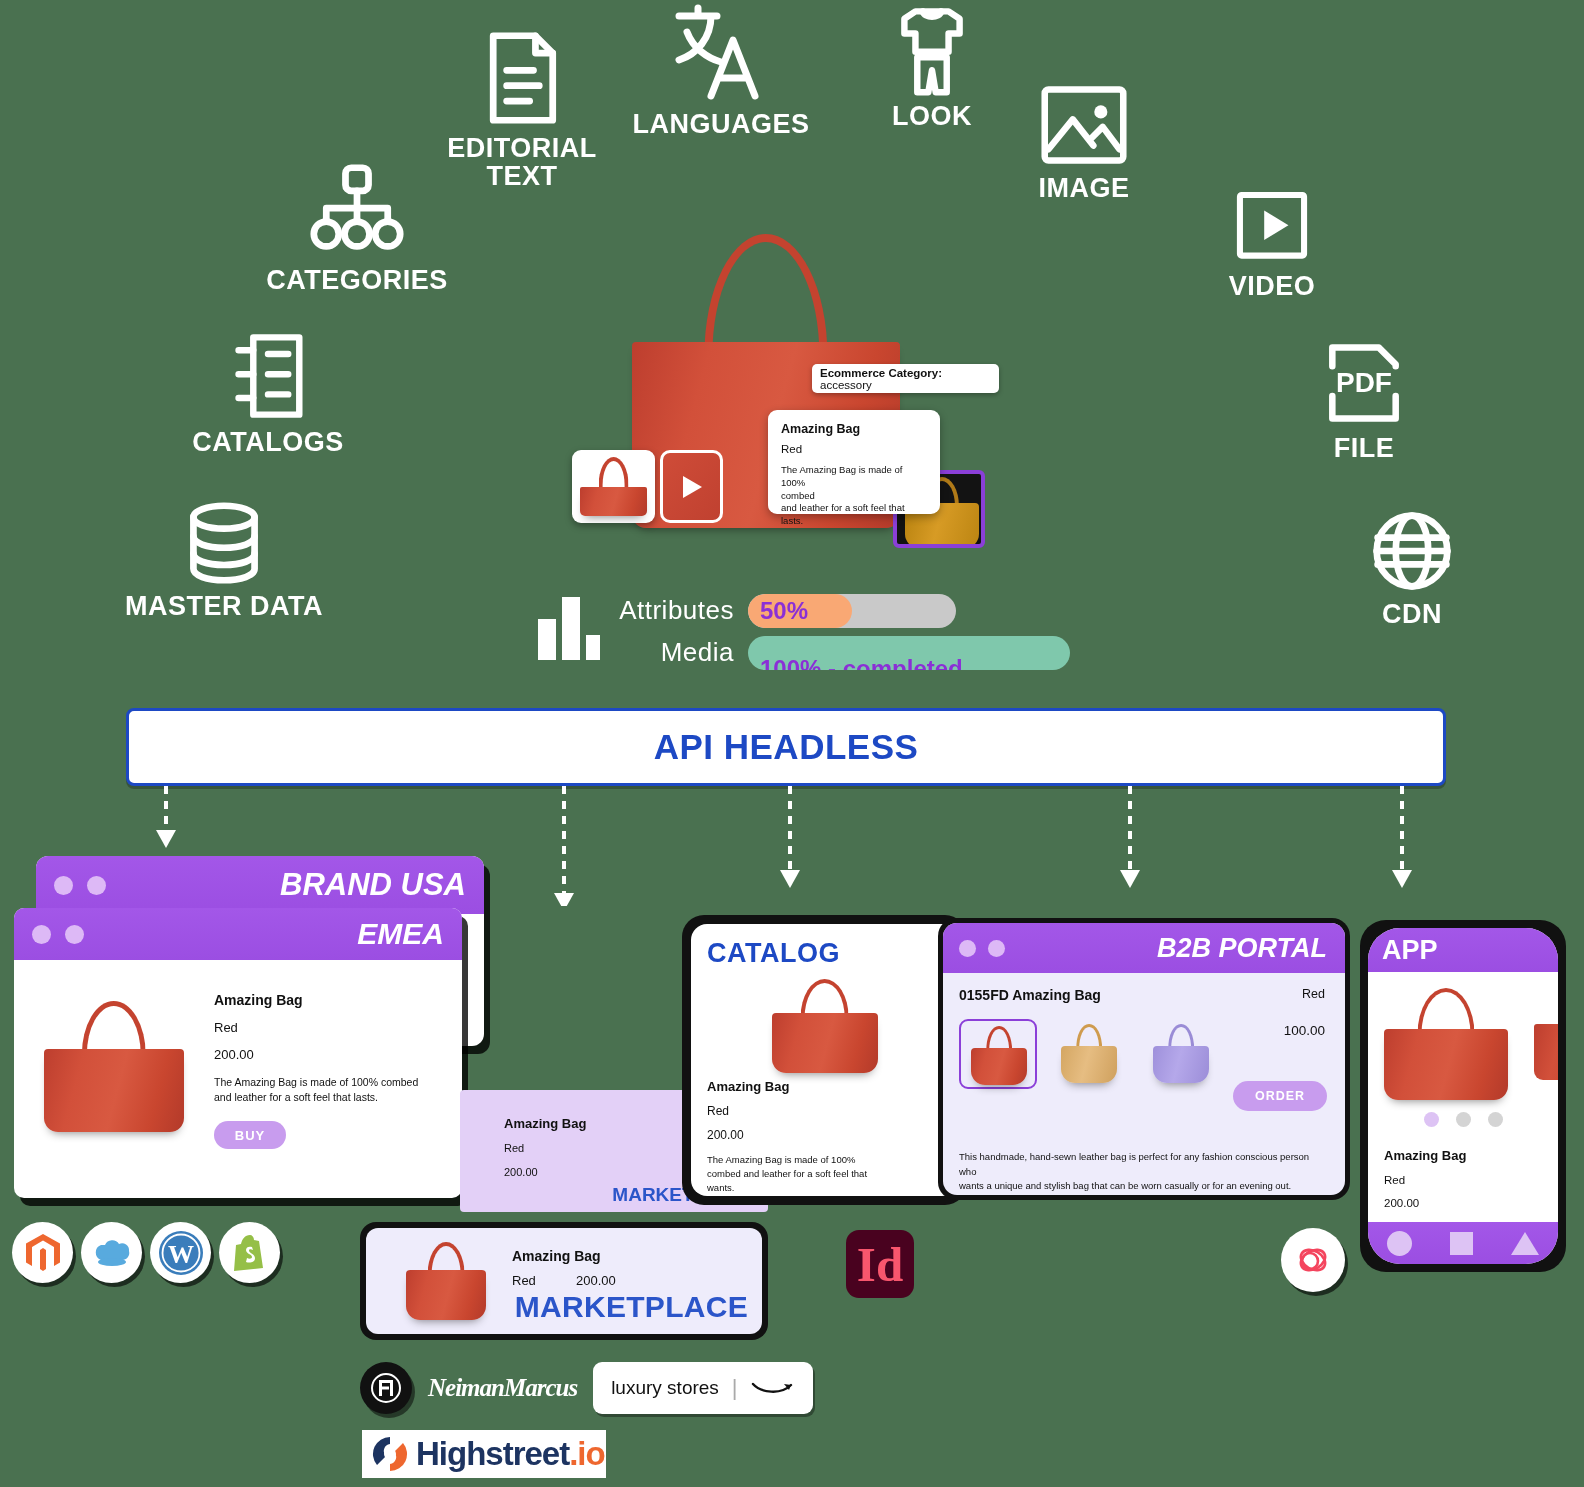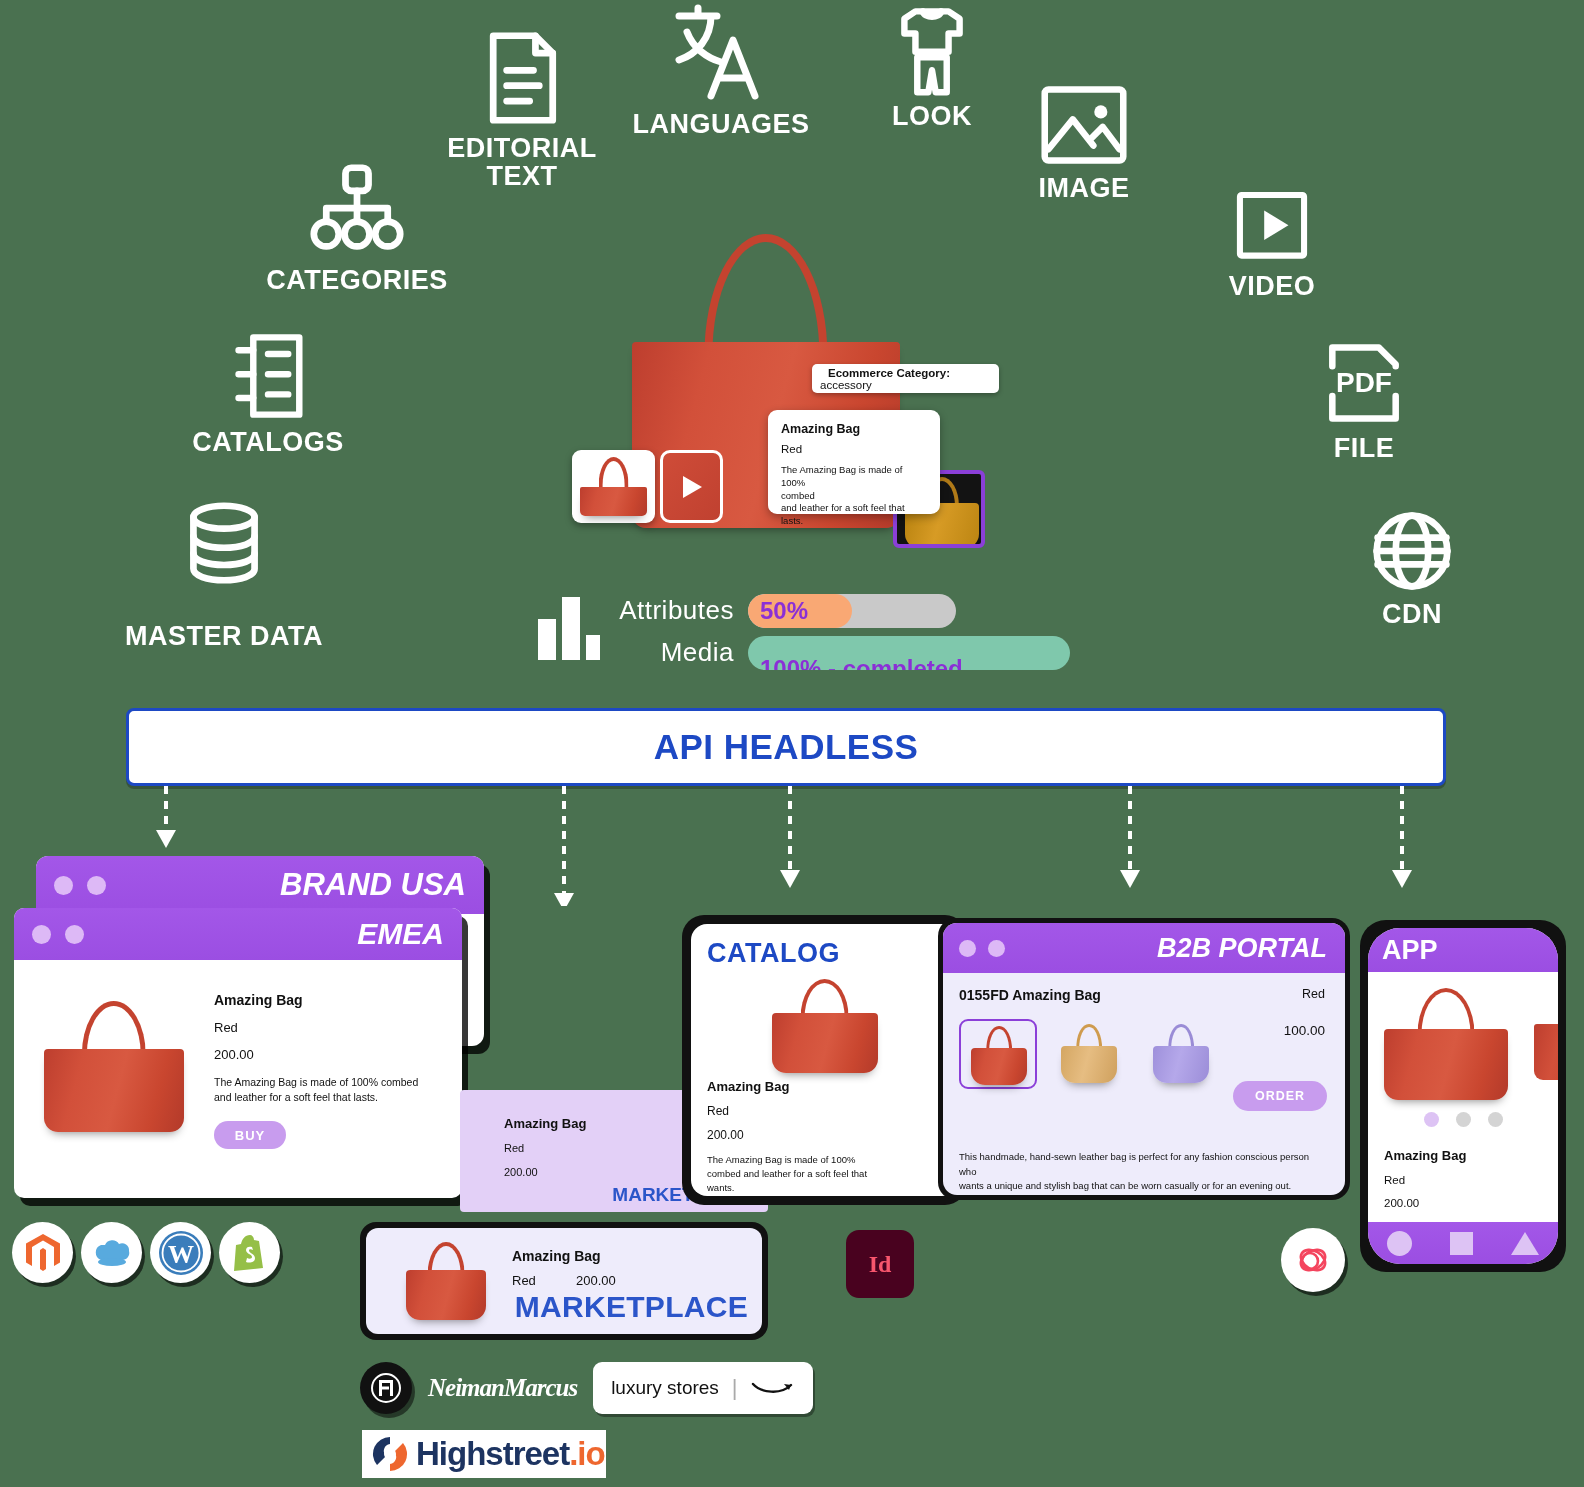--- a/index.html
+++ b/index.html
@@ -126,21 +126,21 @@
 
   <div class="srcgrp" style="left:178px; top:330px; width:180px;">
     <svg width="86" height="92" viewBox="0 0 92 100">
       <path class="ico" d="M30 8 H80 V92 H30 V8" stroke-width="7"></path>
       <path class="ico" d="M30 22 H14 M30 48 H14 M30 74 H14" stroke-width="9"></path>
       <path class="ico" d="M46 26 H68 M46 48 H68 M46 70 H68" stroke-width="9"></path>
     </svg>
     <div class="wlabel cap">CATALOGS</div>
   </div>
 
-  <div class="srcgrp" style="left:110px; top:500px; width:228px;gap:30px;">
+  <div class="srcgrp" style="left:110px; top:500px; width:228px;">
     <svg width="86" height="86" viewBox="0 0 90 90">
       <ellipse class="ico" cx="45" cy="18" rx="32" ry="12"></ellipse>
       <path class="ico" d="M13 18 V72 C13 79 27 84 45 84 C63 84 77 79 77 72 V18"></path>
       <path class="ico" d="M13 38 C13 45 27 50 45 50 C63 50 77 45 77 38"></path>
       <path class="ico" d="M13 56 C13 63 27 68 45 68 C63 68 77 63 77 56"></path>
     </svg>
     <div class="wlabel cap">MASTER DATA</div>
   </div>
 
   <div class="srcgrp" style="left:1296px; top:338px; width:136px;">
@@ -178,21 +178,21 @@
       <div class="body" style="height:48%; border-radius:2px 2px 5px 5px;"></div>
     </div>
   </div>
   <div class="abs" style="left:660px; top:450px; width:63px; height:73px; background:linear-gradient(130deg,#cf4c38,#c04130); border:3px solid #fff; border-radius:10px; display:flex; align-items:center; justify-content:center;">
     <svg width="26" height="28" viewBox="0 0 26 28">
       <path fill="#fff" d="M4 3 L23 14 L4 25 Z"></path>
     </svg>
   </div>
 
   <div class="abs" style="left:812px; top:364px; width:187px; height:29px; background:#fff; border-radius:5px; padding:3px 8px; box-shadow:0 2px 5px rgba(0,0,0,.3);">
-    <div style="font-size:11.5px; font-weight:bold; color:#111; line-height:1.05;margin-left:8px;">Ecommerce Category:</div>
+    <div style="font-size:11.5px; font-weight:bold; color:#111; line-height:1.05;">Ecommerce Category:</div>
     <div style="font-size:11.5px; color:#111; line-height:1.05;">accessory</div>
   </div>
 
   <div class="abs" style="left:768px; top:410px; width:172px; height:104px; background:#fff; border-radius:9px; padding:12px 13px; box-shadow:0 3px 9px rgba(0,0,0,.32);">
     <div style="font-size:12.5px; font-weight:bold; color:#111;">Amazing Bag</div>
     <div style="font-size:11.5px; color:#111; margin-top:7px;">Red</div>
     <div style="font-size:9.5px; color:#111; margin-top:9px; line-height:1.35;">
       <div>The Amazing Bag is made of 100%</div>
       <div>combed</div>
       <div>and leather for a soft feel that lasts.</div>
@@ -423,21 +423,21 @@
 
     <div class="logocirc" style="width:61px;height:61px;">
       <svg width="34" height="38" viewBox="0 0 34 38">
         <path fill="#95bf47" d="M17 1 C12 1 9 5 8 10 L3 11 L1 37 L30 34 L26 7 L21 6 C21 3 19 1 17 1 Z"></path>
         <path fill="#fff" d="M19 13 C16 12 13 13 13 16 C13 20 19 20 19 23 C19 25 16 25 14 24 L13 28 C16 29 22 29 22 24 C22 20 16 19 16 16.5 C16 15 18 15 20 16 Z"></path>
       </svg>
     </div>
   </div>
 
   <div class="abs" style="left:846px; top:1230px; width:68px; height:68px; background:#49021f; border-radius:13px; display:flex; align-items:center; justify-content:center;">
-    <div style="color:#f8566d; font-size:24px; font-weight:bold; font-family:'Liberation Serif', serif; line-height:1;">Id</div>
+    <div style="color:#f8566d; font-size:49px; font-weight:bold; font-family:'Liberation Serif', serif; line-height:1;">Id</div>
   </div>
 
   <div class="logocirc abs" style="left:1281px; top:1228px; width:64px; height:64px;">
     <svg width="40" height="40" viewBox="0 0 40 40">
       <g fill="none" stroke="#f4455e" stroke-width="2.6" stroke-linecap="round">
         <ellipse cx="20" cy="20" rx="13" ry="9" transform="rotate(-30 20 20)"></ellipse>
         <ellipse cx="20" cy="20" rx="13" ry="9" transform="rotate(30 20 20)"></ellipse>
         <ellipse cx="17" cy="21" rx="8" ry="8"></ellipse>
       </g>
     </svg>

